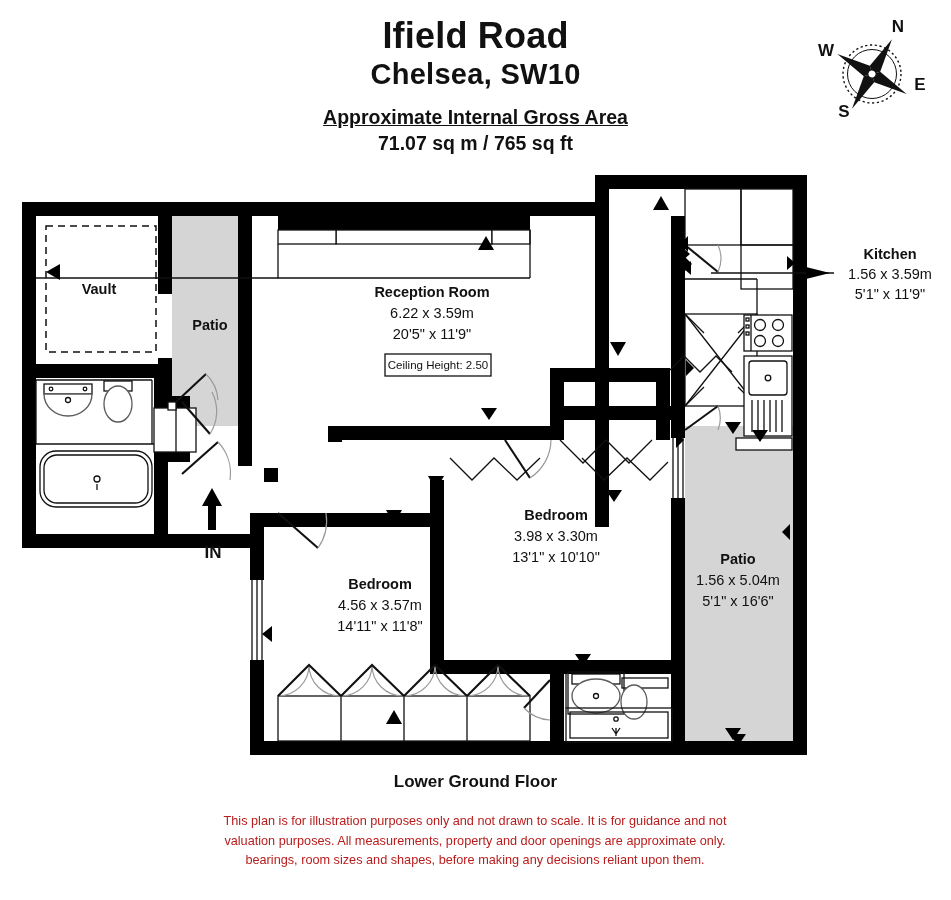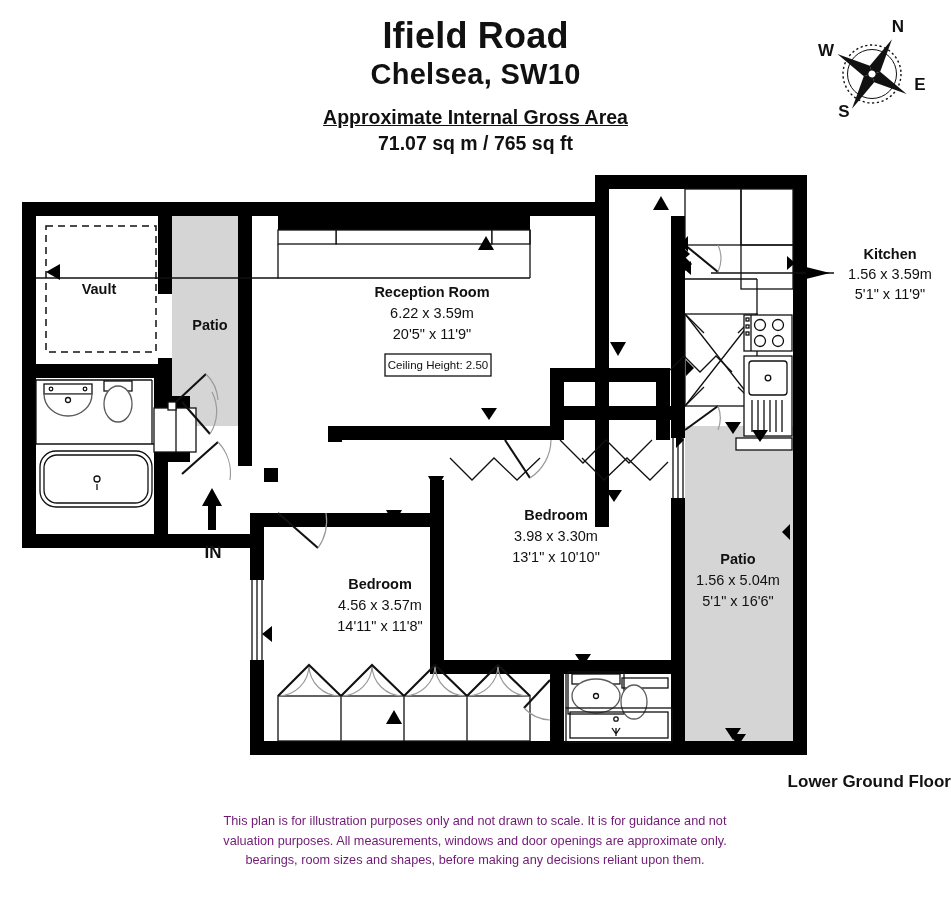--- a/index.html
+++ b/index.html
@@ -27,26 +27,26 @@
   .area-line2{font-size:19.5px;font-weight:bold;margin:2px 0 0 0;line-height:1.25;}
 
   
   .compass{position:absolute;left:812px;top:12px;width:128px;height:118px;}
 
   
   .plan{position:absolute;left:0px;top:168px;width:951px;height:600px;}
 
   
   .floor-label{
-    position:absolute;left:0;top:772px;width:951px;text-align:right;
+    position:absolute;left:0;top:772px;width:951px;text-align:center;
     font-size:17px;font-weight:bold;
   }
   .disclaimer{
     position:absolute;left:175px;top:812px;width:600px;text-align:center;
-    font-size:12.7px;line-height:1.55;color:#701a75;
+    font-size:12.7px;line-height:1.55;color:#b91c1c;
   }
   .disclaimer p{margin:0;}
 
   
   text{font-family:"Liberation Sans", sans-serif;}
 </style>
 </head>
 <body>
 
 <div class="page">
@@ -379,17 +379,17 @@
         <path d="M733,572 L725,560 L741,560 Z"></path>
         <path d="M450,386 L442,374 L458,374 Z" transform="translate(164,-52)"></path>
       </g>
 
     </svg>
   </div>
 
   <div class="floor-label">Lower Ground Floor</div>
   <div class="disclaimer">
     <p>This plan is for illustration purposes only and not drawn to scale. It is for guidance and not</p>
-    <p>valuation purposes. All measurements, windows and door openings are approximate only.</p>
+    <p>valuation purposes. All measurements, property and door openings are approximate only.</p>
     <p>bearings, room sizes and shapes, before making any decisions reliant upon them.</p>
   </div>
 
 </div>
 
 </body></html>

